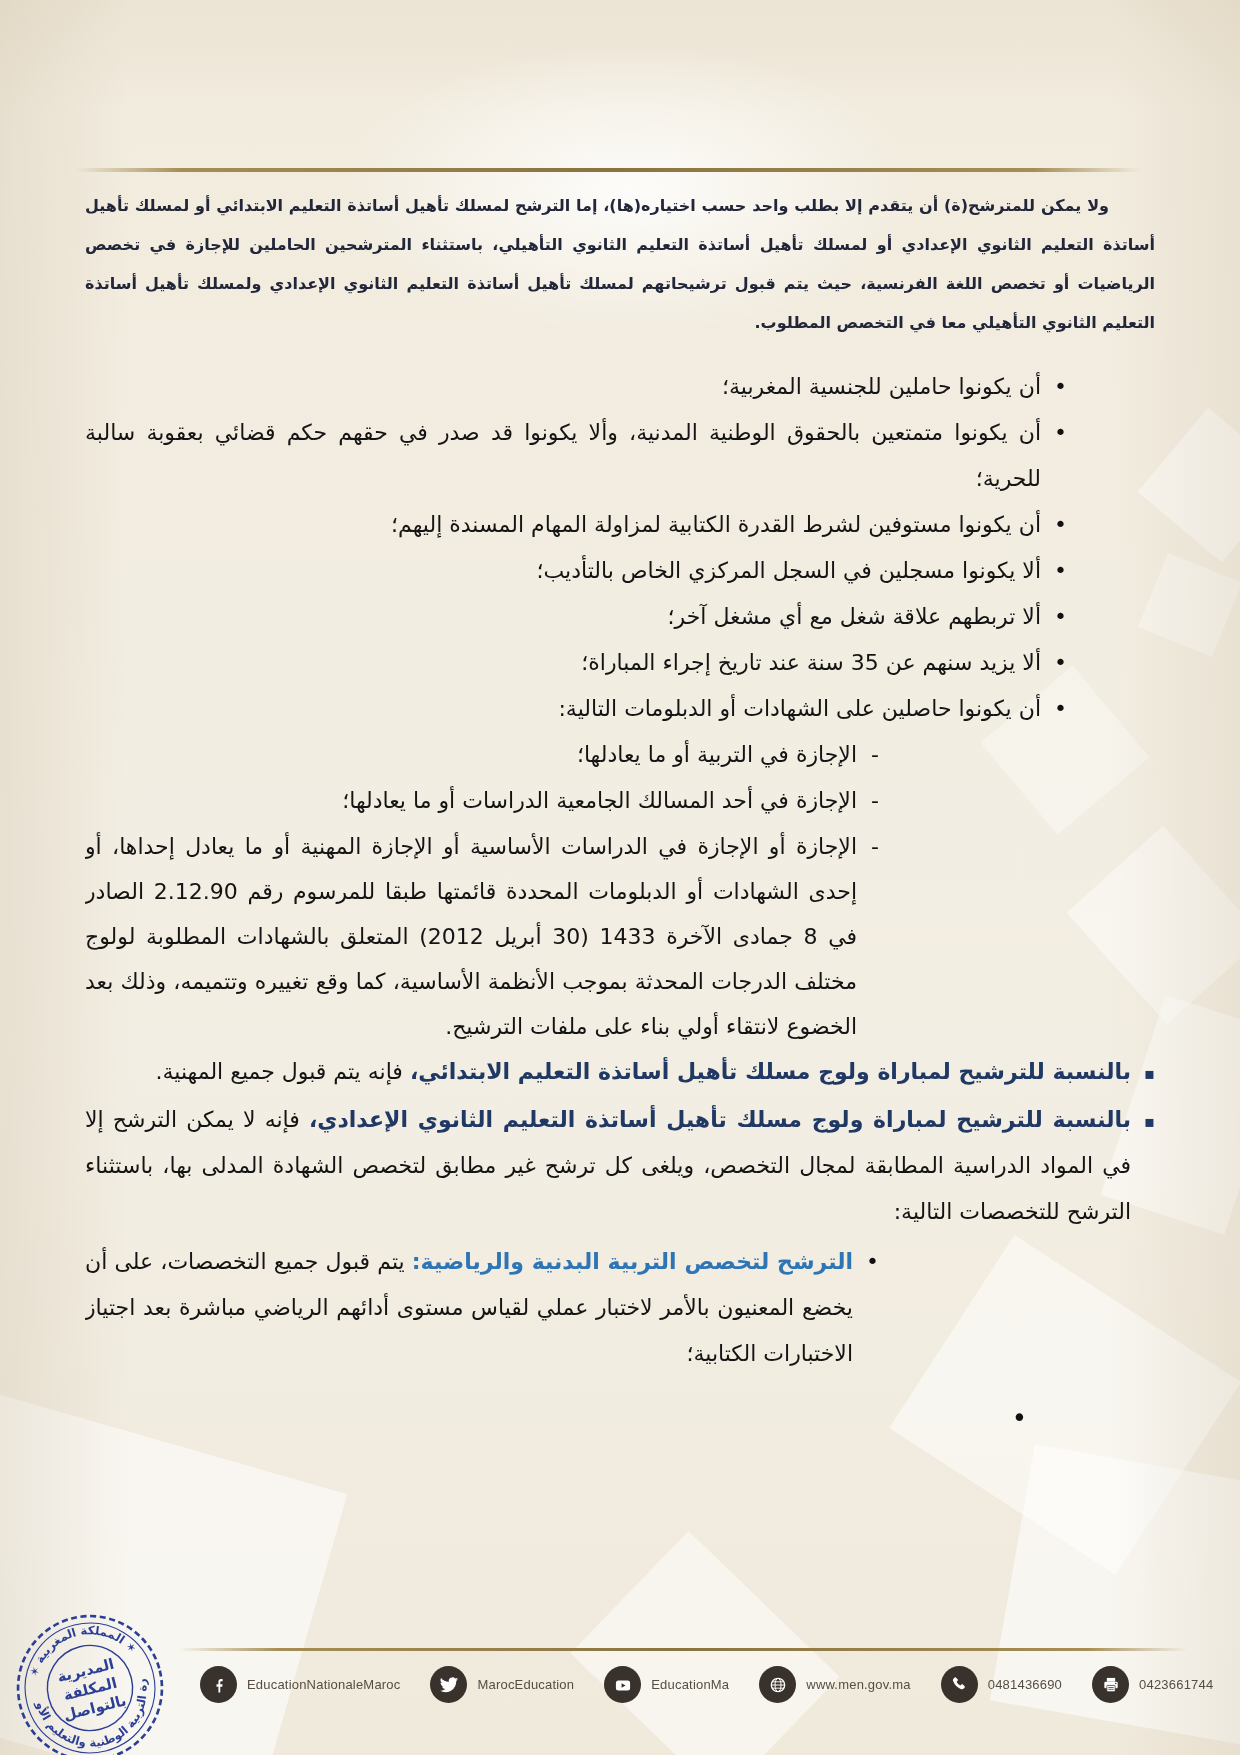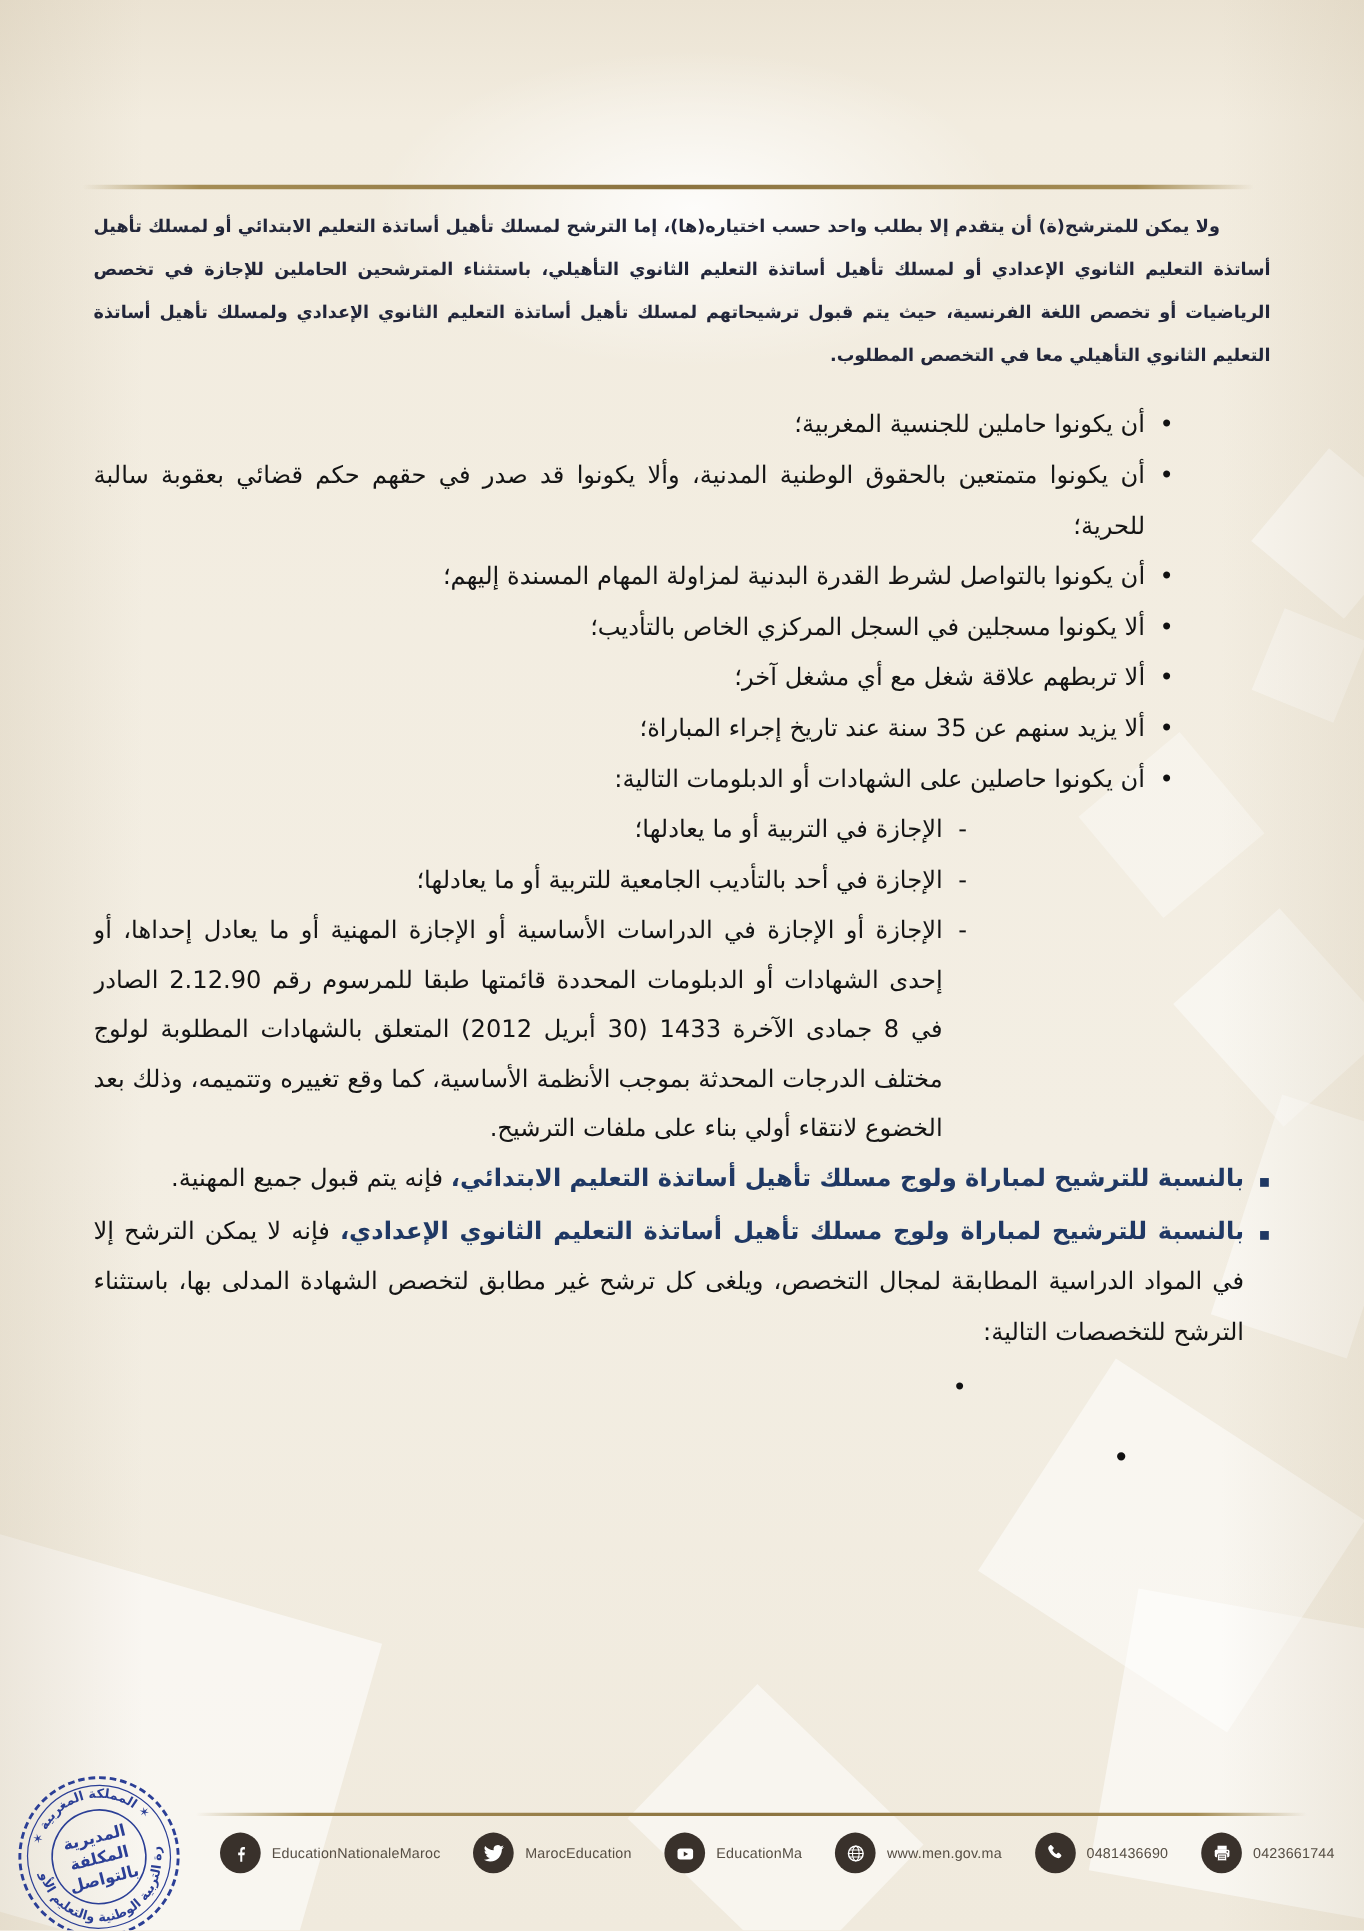--- a/index.html
+++ b/index.html
@@ -89,21 +89,21 @@
       <div class="li">
         <span class="mk">•</span>
         <p class="tx">أن يكونوا حاملين للجنسية المغربية؛</p>
       </div>
       <div class="li">
         <span class="mk">•</span>
         <p class="tx">أن يكونوا متمتعين بالحقوق الوطنية المدنية، وألا يكونوا قد صدر في حقهم حكم قضائي بعقوبة سالبة للحرية؛</p>
       </div>
       <div class="li">
         <span class="mk">•</span>
-        <p class="tx">أن يكونوا بالتواصل لشرط القدرة البدنية لمزاولة المهام المسندة إليهم؛</p>
+        <p class="tx">أن يكونوا مستوفين لشرط القدرة الكتابية لمزاولة المهام المسندة إليهم؛</p>
       </div>
       <div class="li">
         <span class="mk">•</span>
         <p class="tx">ألا يكونوا مسجلين في السجل المركزي الخاص بالتأديب؛</p>
       </div>
       <div class="li">
         <span class="mk">•</span>
         <p class="tx">ألا تربطهم علاقة شغل مع أي مشغل آخر؛</p>
       </div>
       <div class="li">
@@ -116,41 +116,42 @@
       </div>
     </div>
 
     <div class="dlist">
       <div class="li">
         <span class="mk">-</span>
         <p class="tx">الإجازة في التربية أو ما يعادلها؛</p>
       </div>
       <div class="li">
         <span class="mk">-</span>
-        <p class="tx">الإجازة في أحد بالتأديب الجامعية للتربية أو ما يعادلها؛</p>
+        <p class="tx">الإجازة في أحد المسالك الجامعية الدراسات أو ما يعادلها؛</p>
       </div>
       <div class="li">
         <span class="mk">-</span>
         <p class="tx">الإجازة أو الإجازة في الدراسات الأساسية أو الإجازة المهنية أو ما يعادل إحداها، أو إحدى الشهادات أو الدبلومات المحددة قائمتها طبقا للمرسوم رقم 2.12.90 الصادر في 8 جمادى الآخرة 1433 (30 أبريل 2012) المتعلق بالشهادات المطلوبة لولوج مختلف الدرجات المحدثة بموجب الأنظمة الأساسية، كما وقع تغييره وتتميمه، وذلك بعد الخضوع لانتقاء أولي بناء على ملفات الترشيح.</p>
       </div>
     </div>
 
 
     <div class="sq">
       <span class="sqmk">▪</span>
       <p class="tx"><span class="navy">بالنسبة للترشيح لمباراة ولوج مسلك تأهيل أساتذة التعليم الابتدائي،</span><span> فإنه يتم قبول جميع المهنية.</span></p>
     </div>
 
     <div class="sq">
       <span class="sqmk">▪</span>
       <p class="tx"><span class="navy">بالنسبة للترشيح لمباراة ولوج مسلك تأهيل أساتذة التعليم الثانوي الإعدادي،</span><span> فإنه لا يمكن الترشح إلا في المواد الدراسية المطابقة لمجال التخصص، ويلغى كل ترشح غير مطابق لتخصص الشهادة المدلى بها، باستثناء الترشح للتخصصات التالية:</span></p>
     </div>
 
     <div class="li pe">
       <span class="mk">•</span>
+      <p class="tx"><span class="blue">الترشح لتخصص التربية البدنية والرياضية:</span><span> يتم قبول جميع التخصصات، على أن يخضع المعنيون بالأمر لاختبار عملي لقياس مستوى أدائهم الرياضي مباشرة بعد اجتياز الاختبارات الكتابية؛</span></p>
     </div>
 
     <div class="li lone">
       <span class="mk">•</span>
     </div>
   </div>
 
   <div class="rule bottom"></div>
 
   <div class="social-row">

